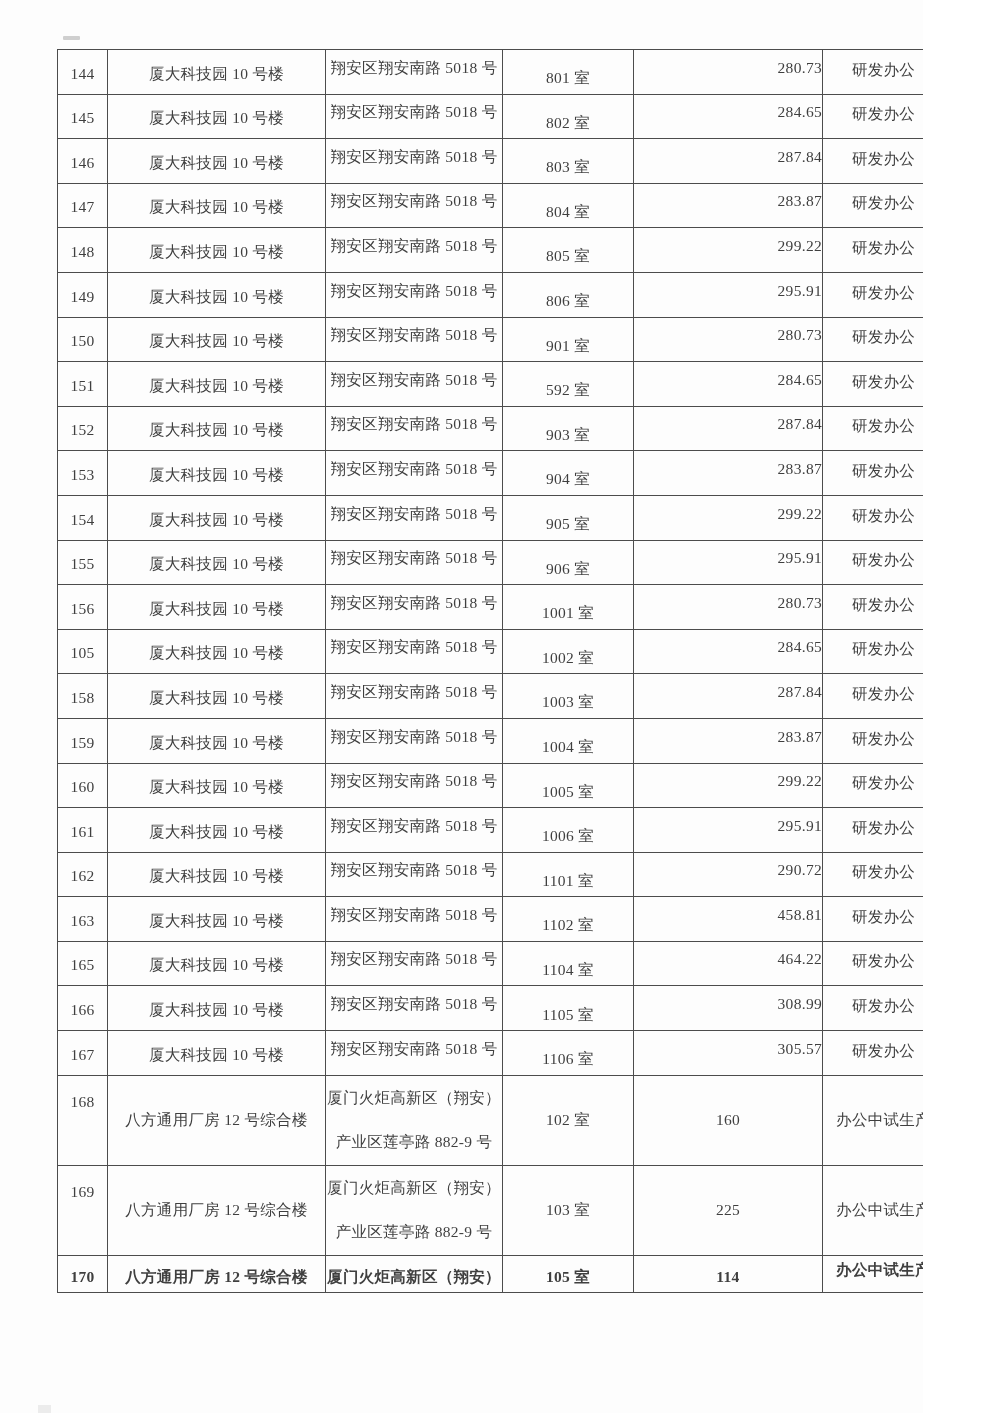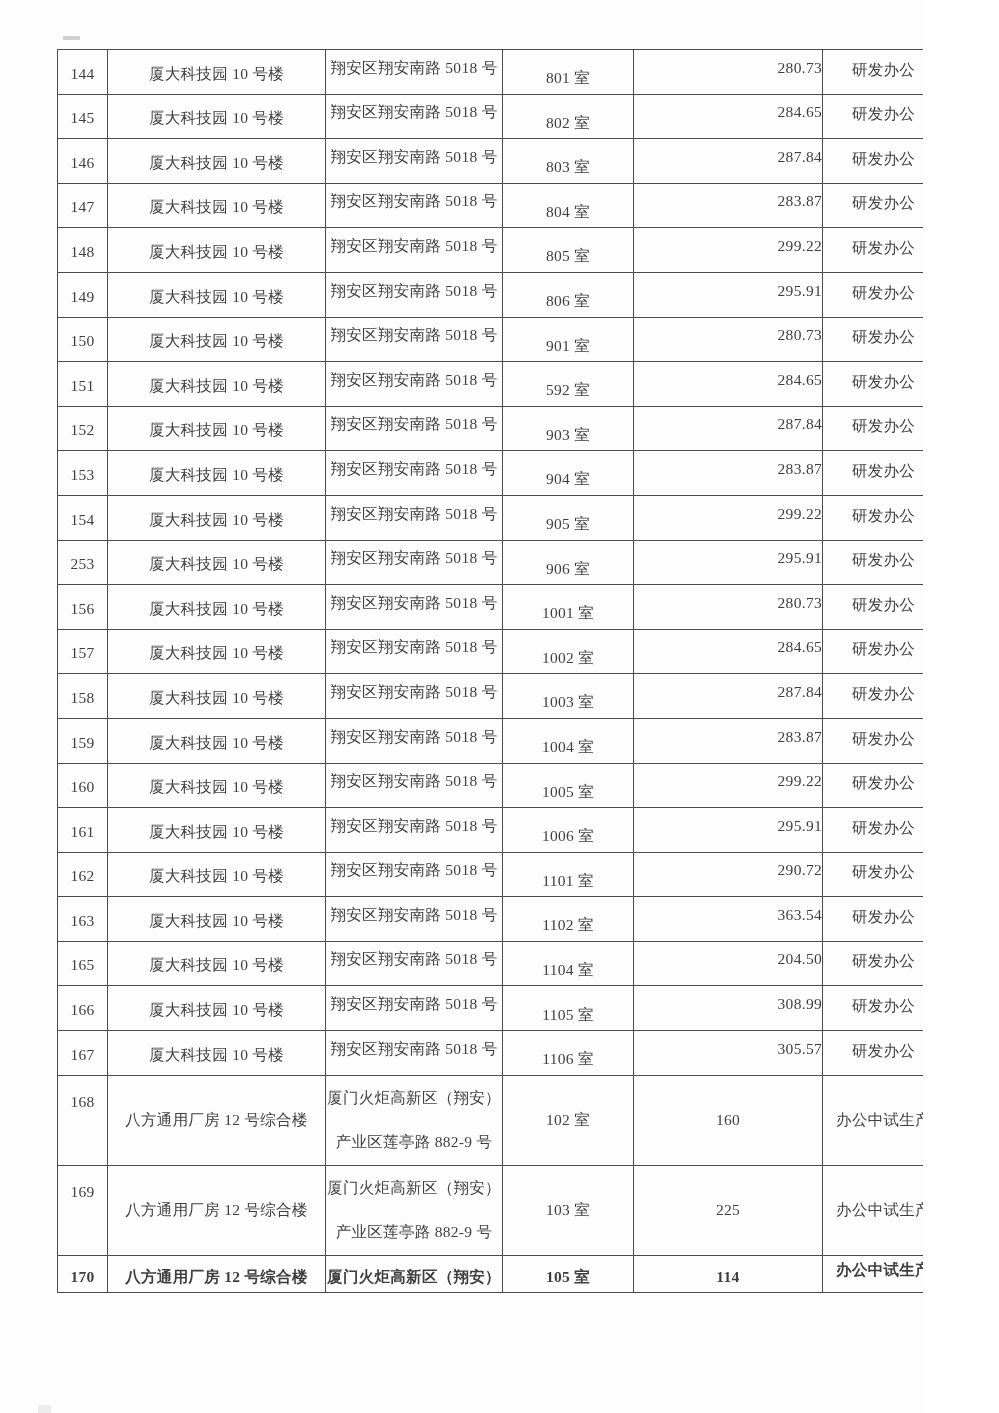--- a/index.html
+++ b/index.html
@@ -163,37 +163,37 @@
   </tr>
         <tr class="table-row row-normal">
     <td class="col-index">154</td>
     <td class="col-building">厦大科技园 10 号楼</td>
     <td class="col-address"><span class="address-line">翔安区翔安南路 5018 号</span></td>
     <td class="col-room">905 室</td>
     <td class="col-area">299.22</td>
     <td class="col-usage">研发办公</td>
   </tr>
         <tr class="table-row row-normal">
-    <td class="col-index">253</td>
+    <td class="col-index">155</td>
     <td class="col-building">厦大科技园 10 号楼</td>
     <td class="col-address"><span class="address-line">翔安区翔安南路 5018 号</span></td>
     <td class="col-room">906 室</td>
     <td class="col-area">295.91</td>
     <td class="col-usage">研发办公</td>
   </tr>
         <tr class="table-row row-normal">
     <td class="col-index">156</td>
     <td class="col-building">厦大科技园 10 号楼</td>
     <td class="col-address"><span class="address-line">翔安区翔安南路 5018 号</span></td>
     <td class="col-room">1001 室</td>
     <td class="col-area">280.73</td>
     <td class="col-usage">研发办公</td>
   </tr>
         <tr class="table-row row-normal">
-    <td class="col-index">157</td>
+    <td class="col-index">105</td>
     <td class="col-building">厦大科技园 10 号楼</td>
     <td class="col-address"><span class="address-line">翔安区翔安南路 5018 号</span></td>
     <td class="col-room">1002 室</td>
     <td class="col-area">284.65</td>
     <td class="col-usage">研发办公</td>
   </tr>
         <tr class="table-row row-normal">
     <td class="col-index">158</td>
     <td class="col-building">厦大科技园 10 号楼</td>
     <td class="col-address"><span class="address-line">翔安区翔安南路 5018 号</span></td>
@@ -231,29 +231,29 @@
     <td class="col-address"><span class="address-line">翔安区翔安南路 5018 号</span></td>
     <td class="col-room">1101 室</td>
     <td class="col-area">290.72</td>
     <td class="col-usage">研发办公</td>
   </tr>
         <tr class="table-row row-normal">
     <td class="col-index">163</td>
     <td class="col-building">厦大科技园 10 号楼</td>
     <td class="col-address"><span class="address-line">翔安区翔安南路 5018 号</span></td>
     <td class="col-room">1102 室</td>
-    <td class="col-area">363.54</td>
+    <td class="col-area">458.81</td>
     <td class="col-usage">研发办公</td>
   </tr>
         <tr class="table-row row-normal">
     <td class="col-index">165</td>
     <td class="col-building">厦大科技园 10 号楼</td>
     <td class="col-address"><span class="address-line">翔安区翔安南路 5018 号</span></td>
     <td class="col-room">1104 室</td>
-    <td class="col-area">204.50</td>
+    <td class="col-area">464.22</td>
     <td class="col-usage">研发办公</td>
   </tr>
         <tr class="table-row row-normal">
     <td class="col-index">166</td>
     <td class="col-building">厦大科技园 10 号楼</td>
     <td class="col-address"><span class="address-line">翔安区翔安南路 5018 号</span></td>
     <td class="col-room">1105 室</td>
     <td class="col-area">308.99</td>
     <td class="col-usage">研发办公</td>
   </tr>

